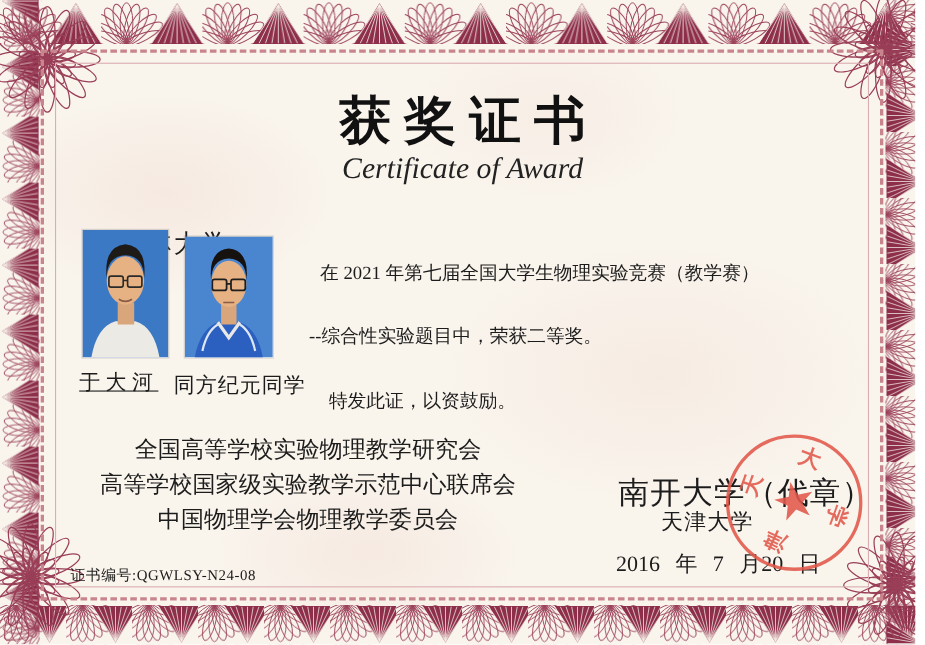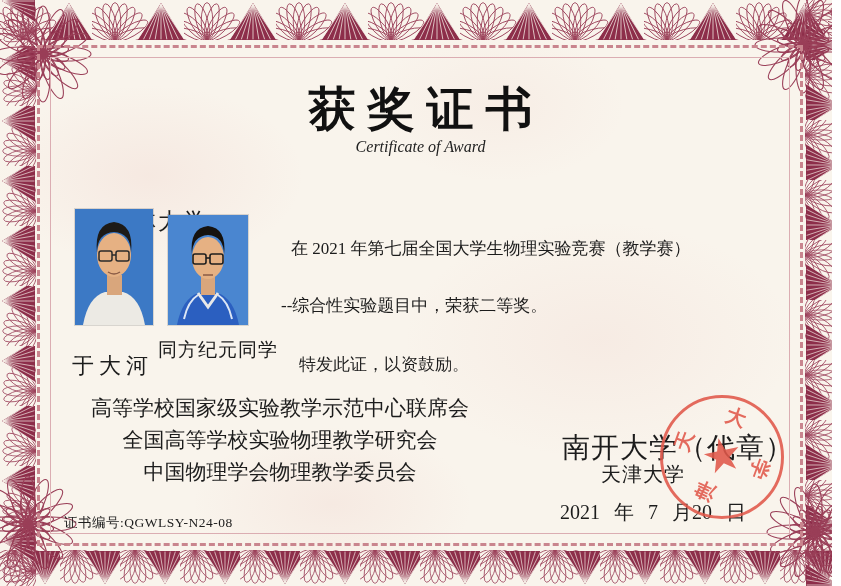--- a/index.html
+++ b/index.html
@@ -21,28 +21,28 @@
   .frame-line {
     position:absolute; left:50px; top:57px; width:740px; height:477px;
     border:1px solid #dbadb2; box-sizing:border-box;
   }
   .title {
     position:absolute; top:78px; left:0; width:841px; text-align:center;
     font-size:47px; font-weight:bold; letter-spacing:12px; text-indent:12px; color:#111;
   }
   .subtitle {
     position:absolute; top:138px; left:0; width:841px; text-align:center;
-    font-style:italic; font-size:16px; color:#222;
+    font-style:italic; font-size:27px; color:#222;
   }
   .university { position:absolute; left:108px; top:170px; font-size:23px; letter-spacing:2px;margin-top:36px; }
   .photo { position:absolute; box-shadow:0 0 0 1px rgba(120,120,120,0.25); }
   .photo svg { display:block; }
   .photo1 { left:75px;  top:209px; width:78px; height:116px; }
   .photo2 { left:168px; top:215px; width:80px; height:110px; }
-  .name1 { position:absolute; left:72px;  top:351px; font-size:22px; letter-spacing:5px; }
+  .name1 { position:absolute; left:72px;  top:335px; font-size:19px; letter-spacing:5px;text-decoration:underline; }
   .name2 { position:absolute; left:158px; top:337px; font-size:19px; letter-spacing:1px; }
   .body-line { position:absolute; font-size:17px; white-space:nowrap;text-align:right; }
   .bl1 { left:291px; top:237px; }
   .bl2 { left:281px; top:277px;margin-top:17px; }
   .bl3 { left:299px; top:307px;margin-top:46px; }
   .issuers { position:absolute; left:60px; top:398px; width:440px; text-align:center; font-size:21px; }
   .issuers div { margin-bottom:11px; line-height:21px; white-space:nowrap; }
   .nankai  { position:absolute; left:562px; top:429px; font-size:28px; letter-spacing:1px; white-space:nowrap; }
   .tianjin { position:absolute; left:601px; top:461px; font-size:20px; letter-spacing:1px; }
   .date    { position:absolute; left:560px; top:499px; font-size:20px; word-spacing:9px; white-space:nowrap; }
@@ -324,28 +324,28 @@
   </div>
 
   <div class="name1">于大河</div>
   <div class="name2">同方纪元同学</div>
 
   <div class="body-line bl1">在 2021 年第七届全国大学生物理实验竞赛（教学赛）</div>
   <div class="body-line bl2">--综合性实验题目中，荣获二等奖。</div>
   <div class="body-line bl3">特发此证，以资鼓励。</div>
 
   <div class="issuers">
+    <div>全国高等学校实验物理教学研究会</div>
     <div>高等学校国家级实验教学示范中心联席会</div>
-    <div>全国高等学校实验物理教学研究会</div>
     <div>中国物理学会物理教学委员会</div>
   </div>
 
   <div class="nankai">南开大学（代章）</div>
   <div class="tianjin">天津大学</div>
-  <div class="date">2021 年 7 月20 日</div>
+  <div class="date">2016 年 7 月20 日</div>
   <div class="certno">证书编号:QGWLSY-N24-08</div>
 
   <div class="seal">
     <div class="seal-ring"></div>
     <span class="seal-star">★</span>
     <span class="seal-char sc0">天</span>
     <span class="seal-char sc1">津</span>
     <span class="seal-char sc2">大</span>
     <span class="seal-char sc3">学</span>
   </div>

